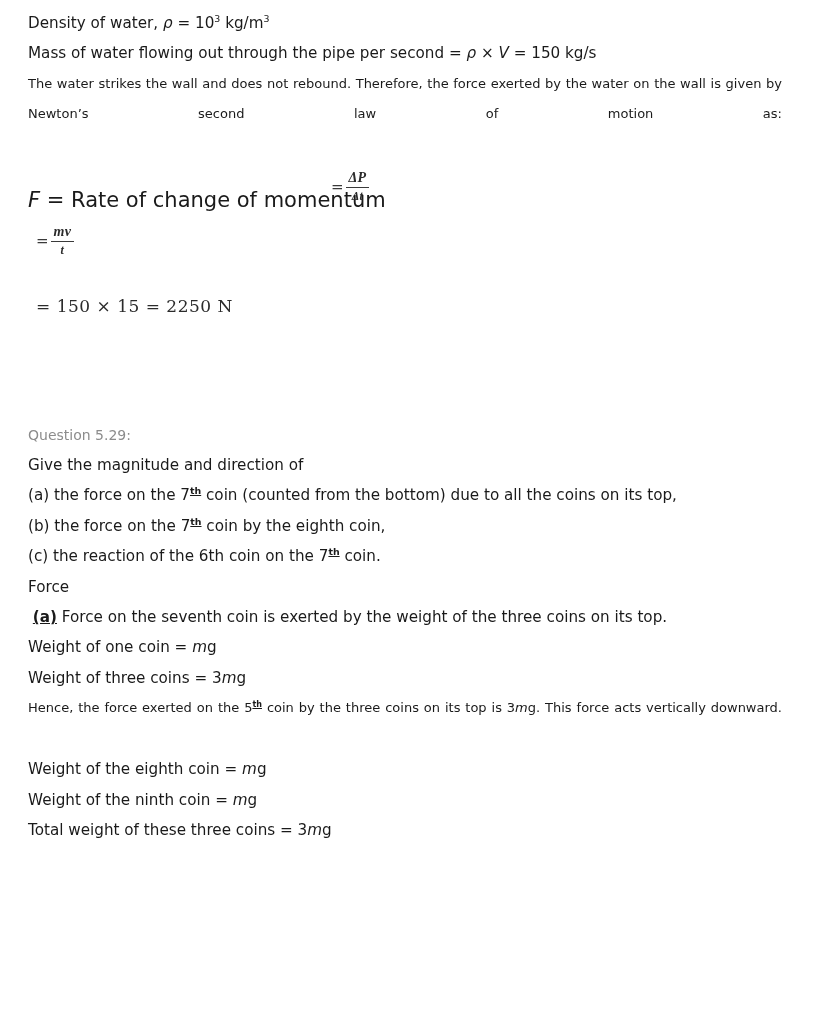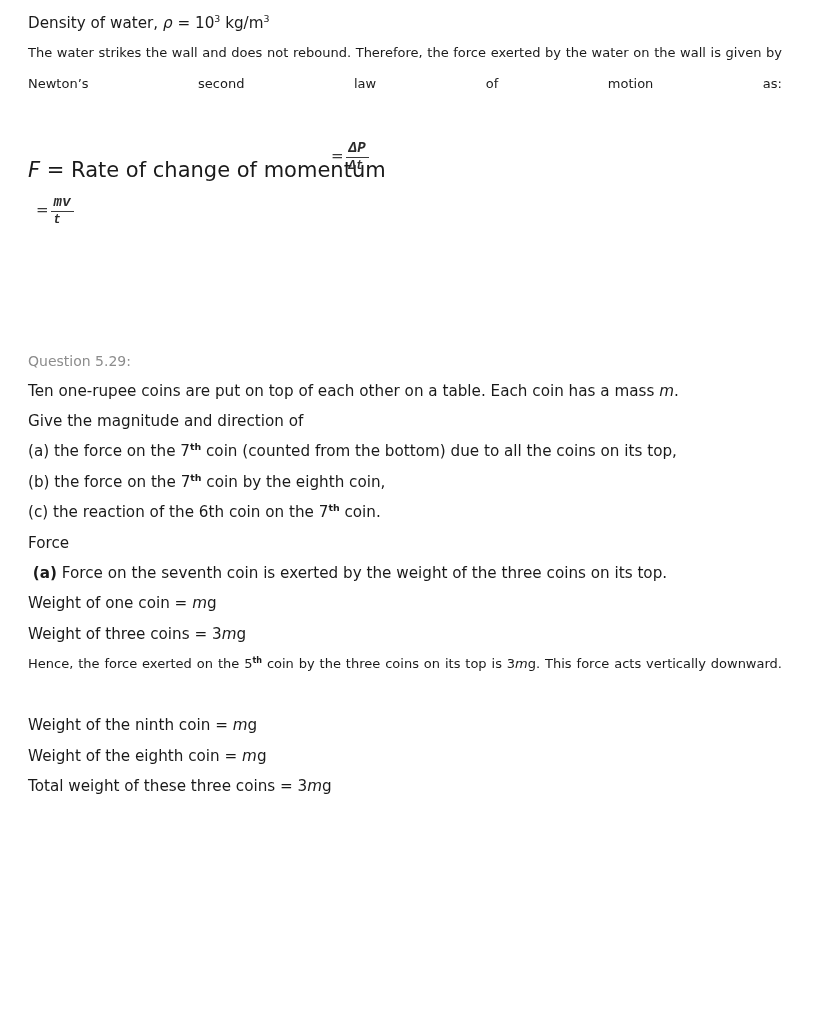--- a/index.html
+++ b/index.html
@@ -50,31 +50,32 @@
     font-size: 0.62em;
     vertical-align: super;
     line-height: 0;
   }
   sup.bold { font-weight: bold; }
   .q-heading {
     font-size: 14px;
     line-height: 30px;
     color: #8c8c8c;
   }
-  .bold { font-weight: bold; }
+  .bold { font-weight: bold; text-decoration: underline; }
   
   .mathblock {
     position: relative;
     font-family: "DejaVu Serif", serif;
     color: #2b2b2b;
   }
   .frac {
     display: inline-block;
     vertical-align: middle;
-    font-family: Liberation Mono, monospace;
+    text-align: center;
+    font-family: Liberation Serif, serif;
   }
   .frac .num {
     display: block;
     font-style: italic;
     font-weight: bold;
     font-size: 14px;
     padding: 0 3px 1px 3px;
     border-bottom: 1.3px solid #3a3a3a;
     letter-spacing: 0.2px;
   }
@@ -137,54 +138,57 @@
   }
 </style>
 </head>
 <body>
 
 <div class="page">
   <div class="content">
 
     <div class="line"><span>Density of water, </span><i>ρ</i><span> = 10</span><sup>3</sup><span> kg/m</span><sup>3</sup></div>
 
+    <div class="line"><span>Mass of water flowing out through the pipe per second = </span><i>ρ</i><span> × </span><i>V</i><span> = 150 kg/s</span></div>
 
     <div class="para">The water strikes the wall and does not rebound. Therefore, the force exerted by the water on the wall is given by Newton’s second law of motion as:</div>
 
     <div class="row-momentum">
       <div class="label"><i>F</i><span> = Rate of change of momentum</span></div>
       <div class="fracwrap mathblock">
         <span class="eqsign">=</span><span class="frac"><span class="num">ΔP</span><span class="den">Δt</span></span>
       </div>
     </div>
 
     <div class="row-mv">
       <div class="fracwrap mathblock">
         <span class="eqsign">=</span><span class="frac"><span class="num">mv</span><span class="den">t</span></span>
       </div>
     </div>
 
+    <div class="row-result">
+      <div class="val serif-eq">= 150 × 15 = 2250 N</div>
+    </div>
 
     <div class="spacer-lg"></div>
 
     <div class="q-heading">Question 5.29:</div>
 
-    <div class="line"><span>Ten one-rupee coins are put on top of each other on a table. Each coin has a mass </span><i>m</i><span>.</span></div>
     <div class="line">Give the magnitude and direction of</div>
 
     <div class="line"><span>(a) the force on the 7</span><sup class="bold">th</sup><span> coin (counted from the bottom) due to all the coins on its top,</span></div>
     <div class="line"><span>(b) the force on the 7</span><sup class="bold">th</sup><span> coin by the eighth coin,</span></div>
     <div class="line"><span>(c) the reaction of the 6th coin on the 7</span><sup class="bold">th</sup><span> coin.</span></div>
 
     <div class="line">Force</div>
 
     <div class="line">&nbsp;<span class="bold">(a)</span><span> Force on the seventh coin is exerted by the weight of the three coins on its top.</span></div>
     <div class="line"><span>Weight of one coin = </span><i>m</i><span>g</span></div>
     <div class="line"><span>Weight of three coins = 3</span><i>m</i><span>g</span></div>
     <div class="para"><span>Hence, the force exerted on the 5</span><sup class="bold">th</sup><span> coin by the three coins on its top is 3</span><i>m</i><span>g. This force acts vertically downward.</span></div>
 
+    <div class="line"><span>Weight of the eighth coin = </span><i>m</i><span>g</span></div>
     <div class="line"><span>Weight of the ninth coin = </span><i>m</i><span>g</span></div>
-    <div class="line"><span>Weight of the eighth coin = </span><i>m</i><span>g</span></div>
     <div class="line"><span>Total weight of these three coins = 3</span><i>m</i><span>g</span></div>
     <div class="para"></div>
 
   </div>
 </div>
 
 </body></html>

